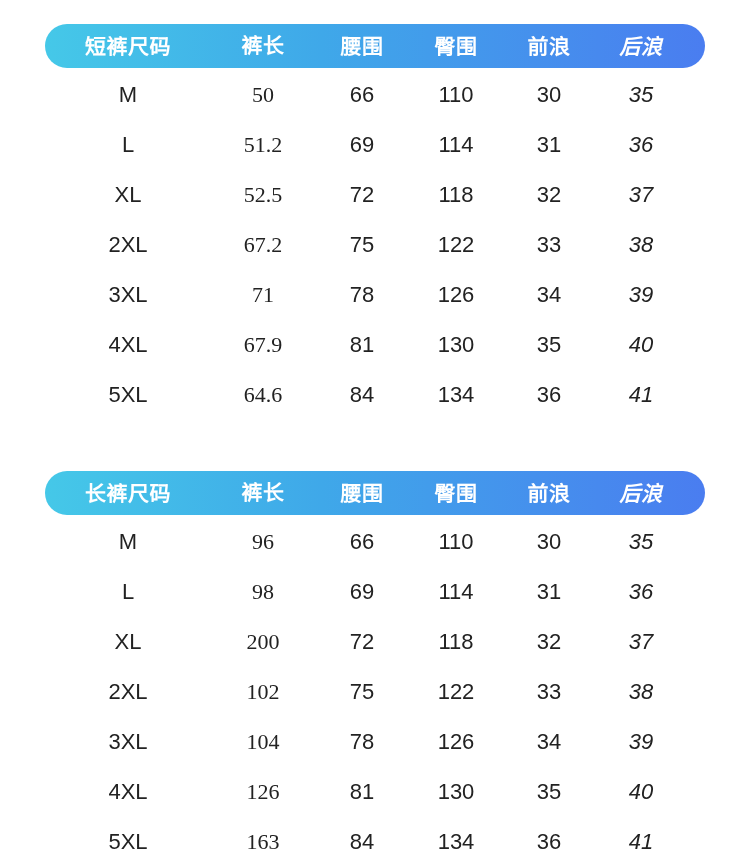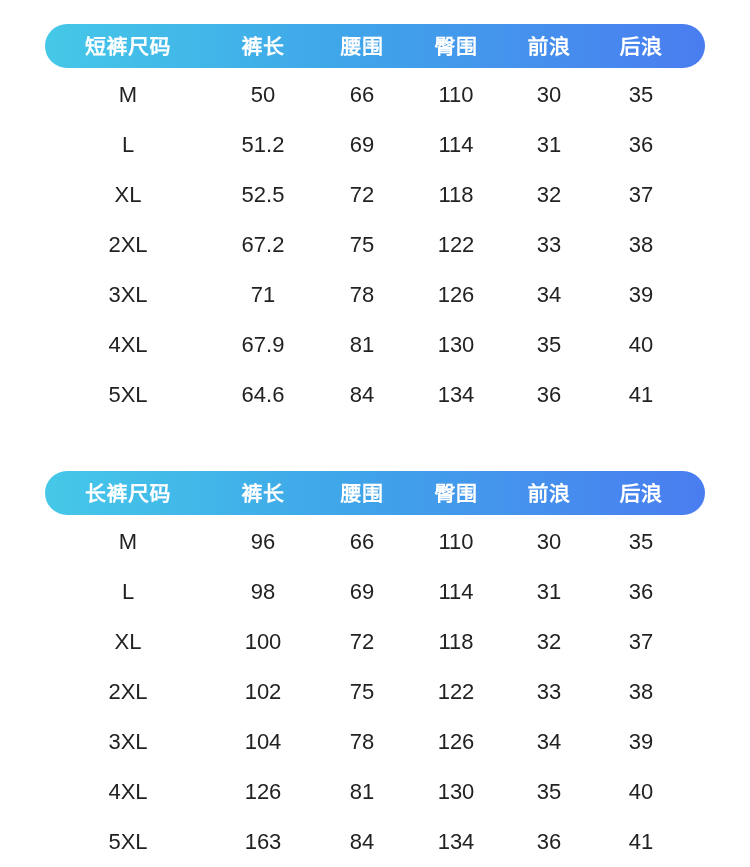--- a/index.html
+++ b/index.html
@@ -67,25 +67,25 @@
     font-size: 22px;
     font-weight: normal;
     color: #222222;
     text-align: center;
     line-height: 1;
     white-space: nowrap;
   }
 
   
   .cell.col-0 { width: 166px; }
-  .cell.col-1 { width: 104px; }
+  .cell.col-1 { width: 104px; font-family: Liberation Serif, serif; }
   .cell.col-2 { width: 94px;  }
   .cell.col-3 { width: 94px;  }
   .cell.col-4 { width: 92px;  }
-  .cell.col-5 { width: 92px;  }
+  .cell.col-5 { width: 92px; font-style: italic;  }
 </style>
 </head>
 <body>
 
 <div class="page">
 
   <section class="size-table first">
     <div class="table-header">
       <div class="cell col-0">短裤尺码</div>
       <div class="cell col-1">裤长</div>
@@ -175,21 +175,21 @@
       <div class="data-row">
         <div class="cell col-0">L</div>
         <div class="cell col-1">98</div>
         <div class="cell col-2">69</div>
         <div class="cell col-3">114</div>
         <div class="cell col-4">31</div>
         <div class="cell col-5">36</div>
       </div>
       <div class="data-row">
         <div class="cell col-0">XL</div>
-        <div class="cell col-1">100</div>
+        <div class="cell col-1">200</div>
         <div class="cell col-2">72</div>
         <div class="cell col-3">118</div>
         <div class="cell col-4">32</div>
         <div class="cell col-5">37</div>
       </div>
       <div class="data-row">
         <div class="cell col-0">2XL</div>
         <div class="cell col-1">102</div>
         <div class="cell col-2">75</div>
         <div class="cell col-3">122</div>

